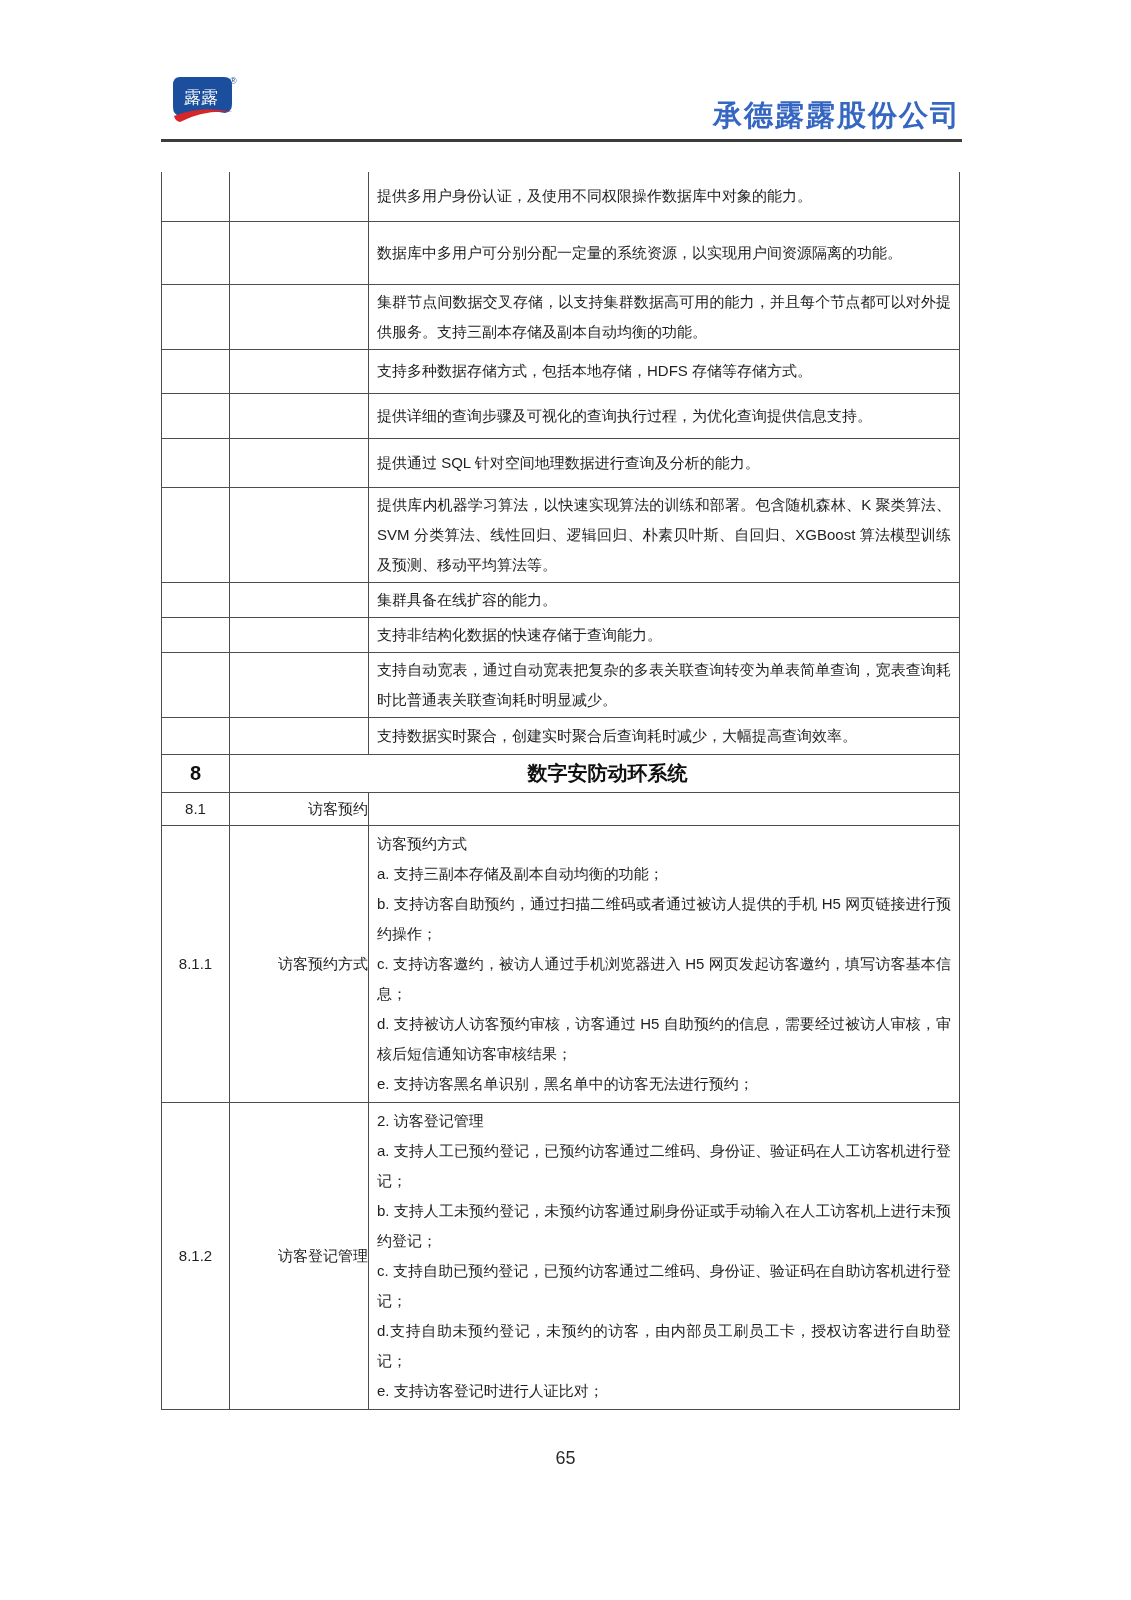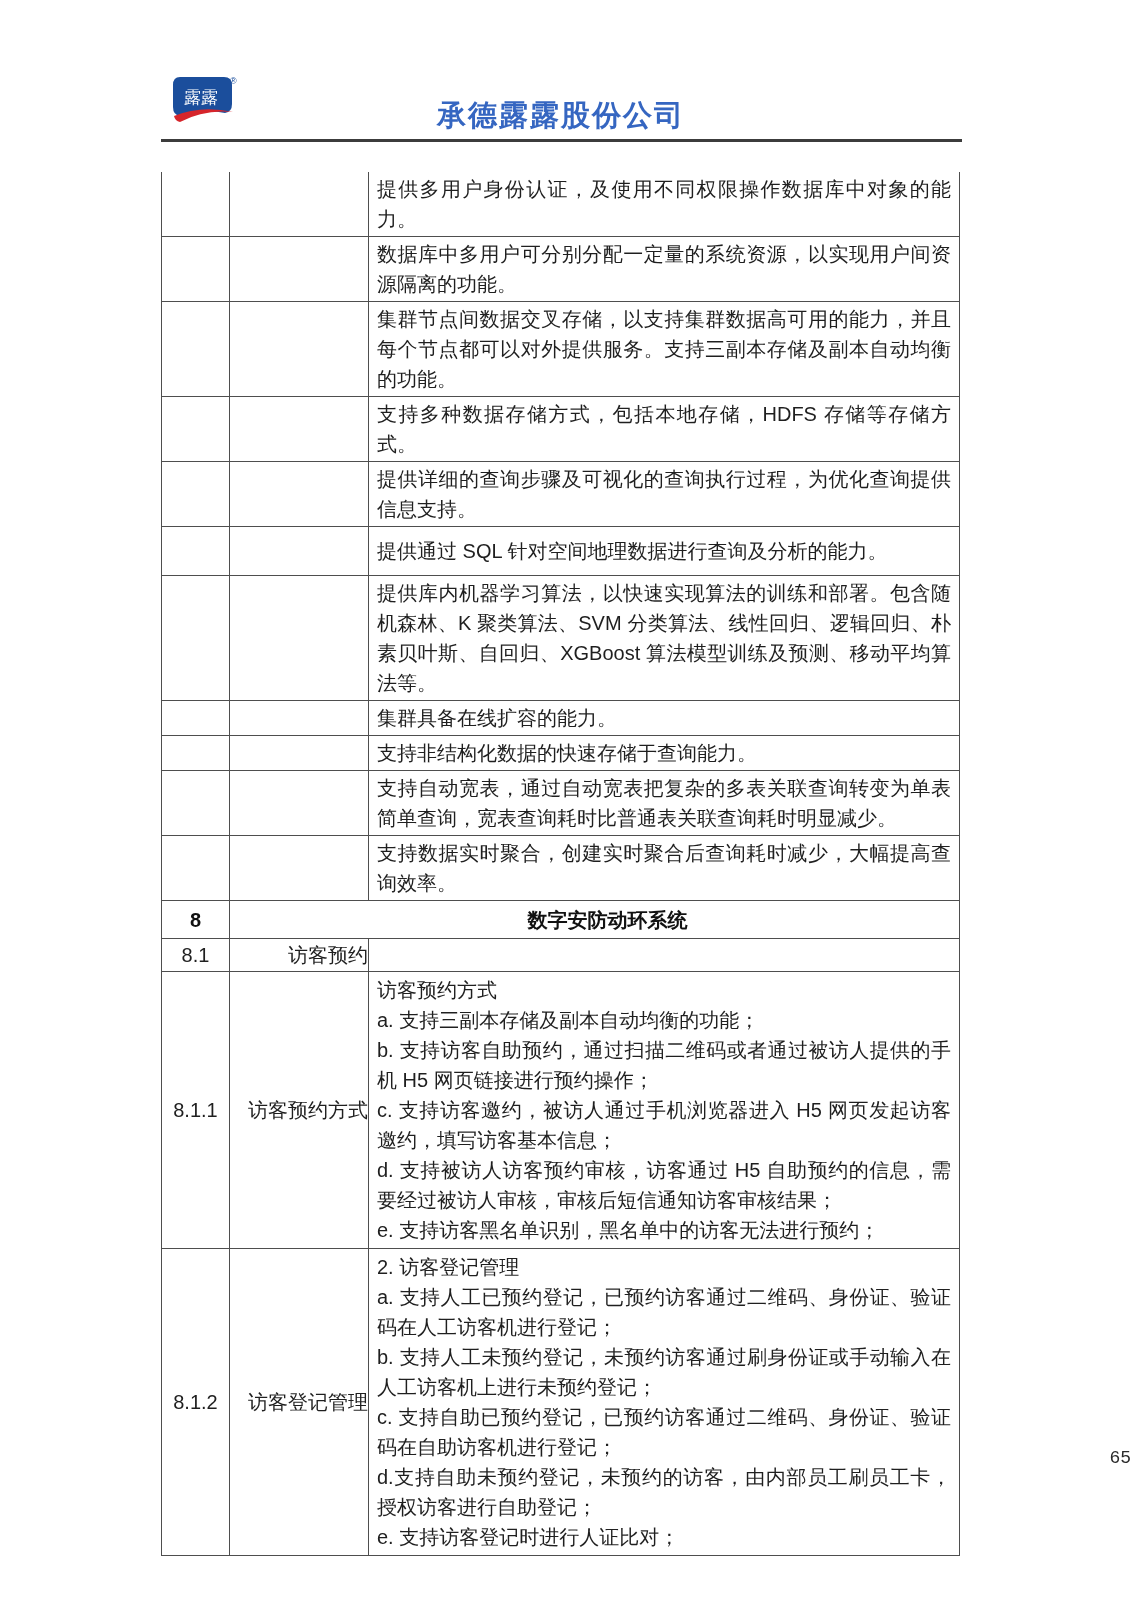--- a/index.html
+++ b/index.html
@@ -12,56 +12,56 @@
     color: #1f1f1f;
     overflow: hidden;
   }
   
   .logo {
     position: absolute; left: 172px; top: 74px;
     width: 66px; height: 56px;
   }
   .page-title {
     position: absolute; left: 161px; top: 96px;
-    width: 800px; text-align: center;
+    width: 800px; text-align: right;
     font-size: 29px; font-weight: bold;
     color: #3566c1; letter-spacing: 2px;
   }
   .header-rule {
     position: absolute; left: 161px; top: 139px;
     width: 801px; height: 3px; background: #3c3c3c;
   }
   
   table.req {
     position: absolute; left: 161px; top: 172px;
     width: 798px;
     border-collapse: collapse; table-layout: fixed;
   }
   table.req td {
     border: 1.5px solid #4e4e4e;
     vertical-align: middle;
-    font-size: 20px;
+    font-size: 15px;
     line-height: 30px;
     overflow: hidden;
   }
   table.req tr.first td { border-top: none; }
   td.c1 { text-align: center; }
   td.c2 { text-align: right; }
   td.c3 { text-align: justify; padding: 2px 8px; }
   tr.sect td {
     font-weight: bold; font-size: 20px; color: #111;
   }
   tr.sect td.c2m { text-align: center; padding-left: 26px; }
   td.items { line-height: 29px; padding: 3px 8px; vertical-align: middle; }
   td.items .para { text-align: justify; }
   
   .page-number {
     position: absolute; left: 0; top: 1448px;
-    width: 1131px; text-align: right;
-    font-size: 18px; color: #2a2a2a; font-family: Liberation Mono, monospace;
+    width: 1131px; text-align: center;
+    font-size: 18px; color: #2a2a2a;
   }
 </style>
 </head>
 <body>
 
 <div class="page">
 
   <div class="logo">
     <svg viewBox="0 0 66 56" width="66" height="56">
       <path d="M8 3 h44 q8 0 8 8 v19 q0 8 -7 9 q-25 -5 -45 3 q-7 -1 -7 -9 V11 q0 -8 7 -8 z" fill="#1b4e9c"></path>

